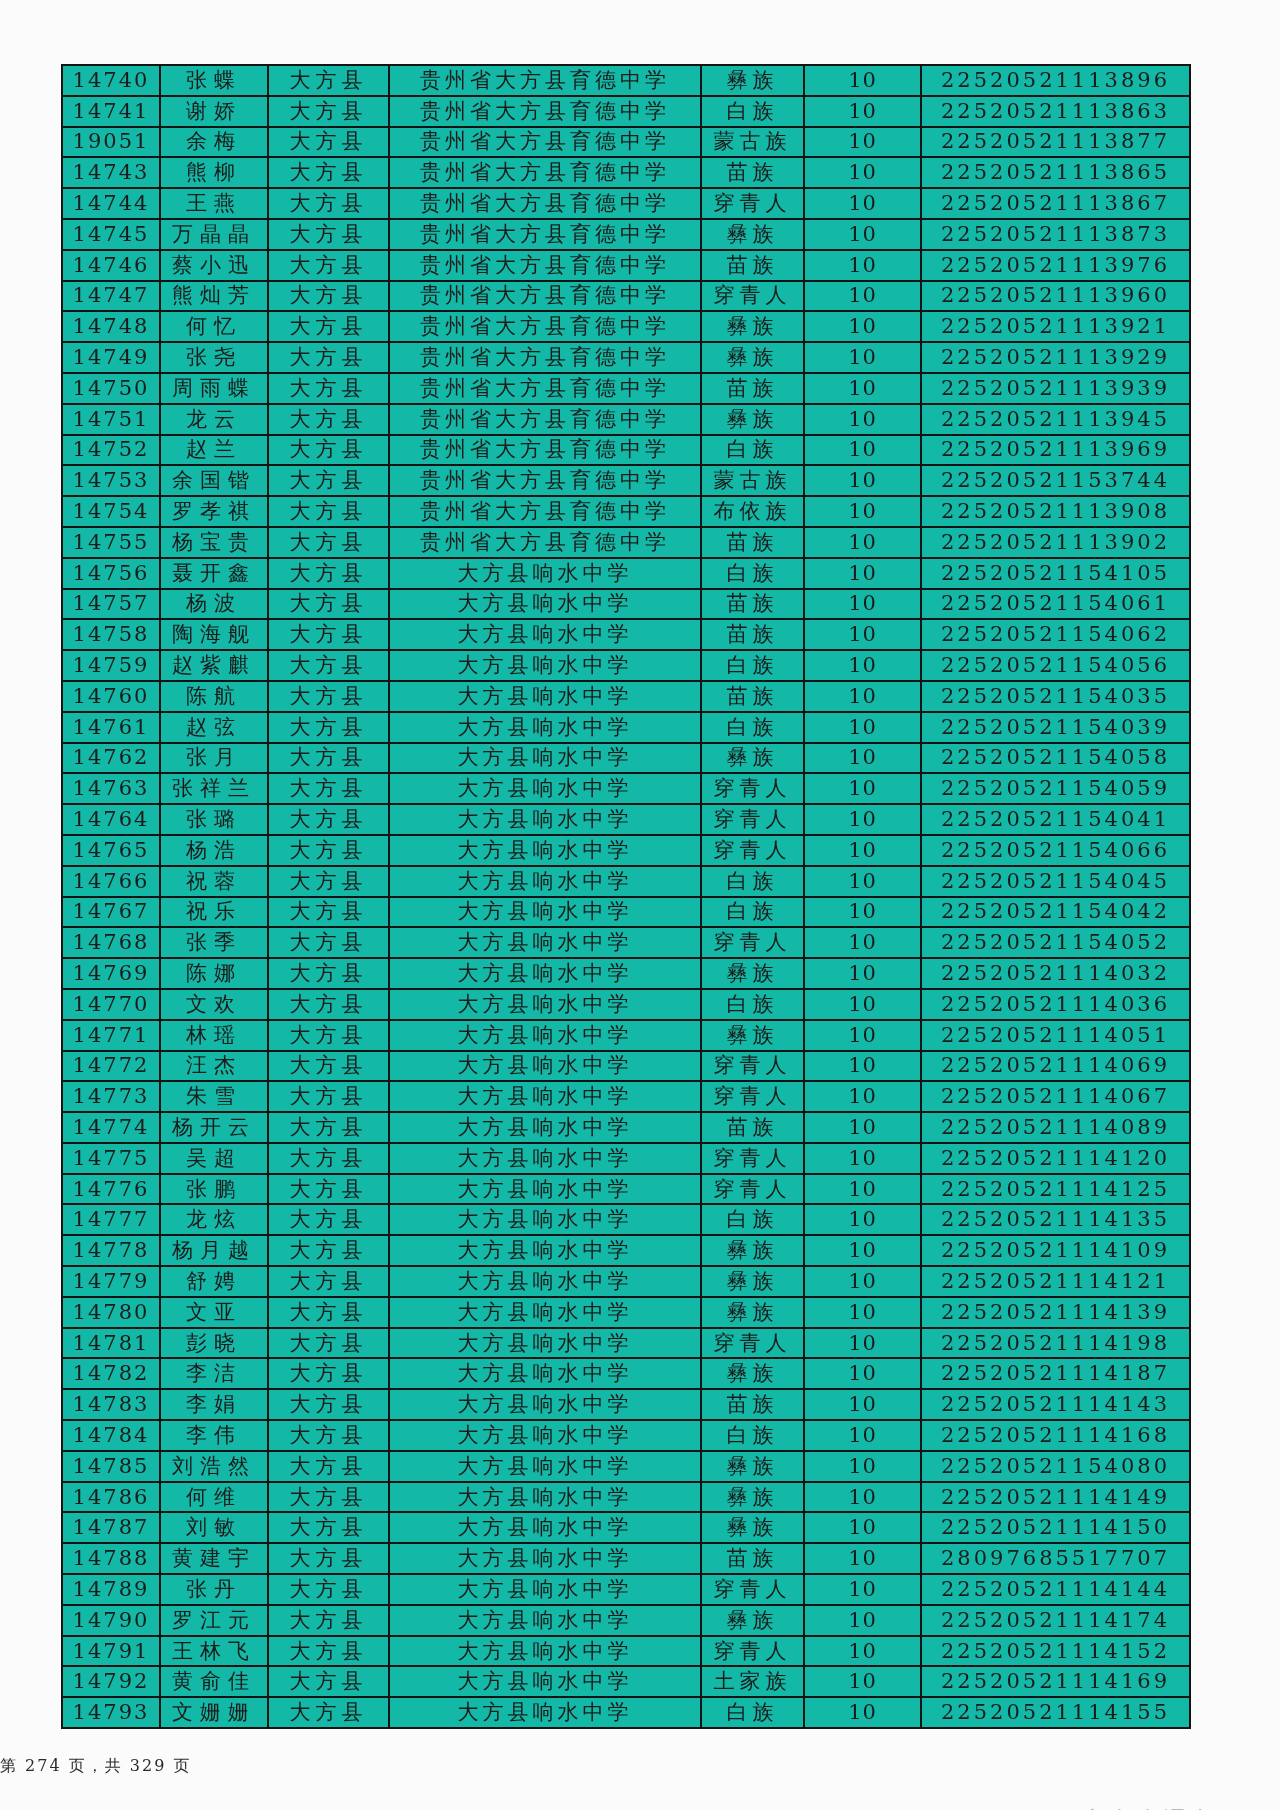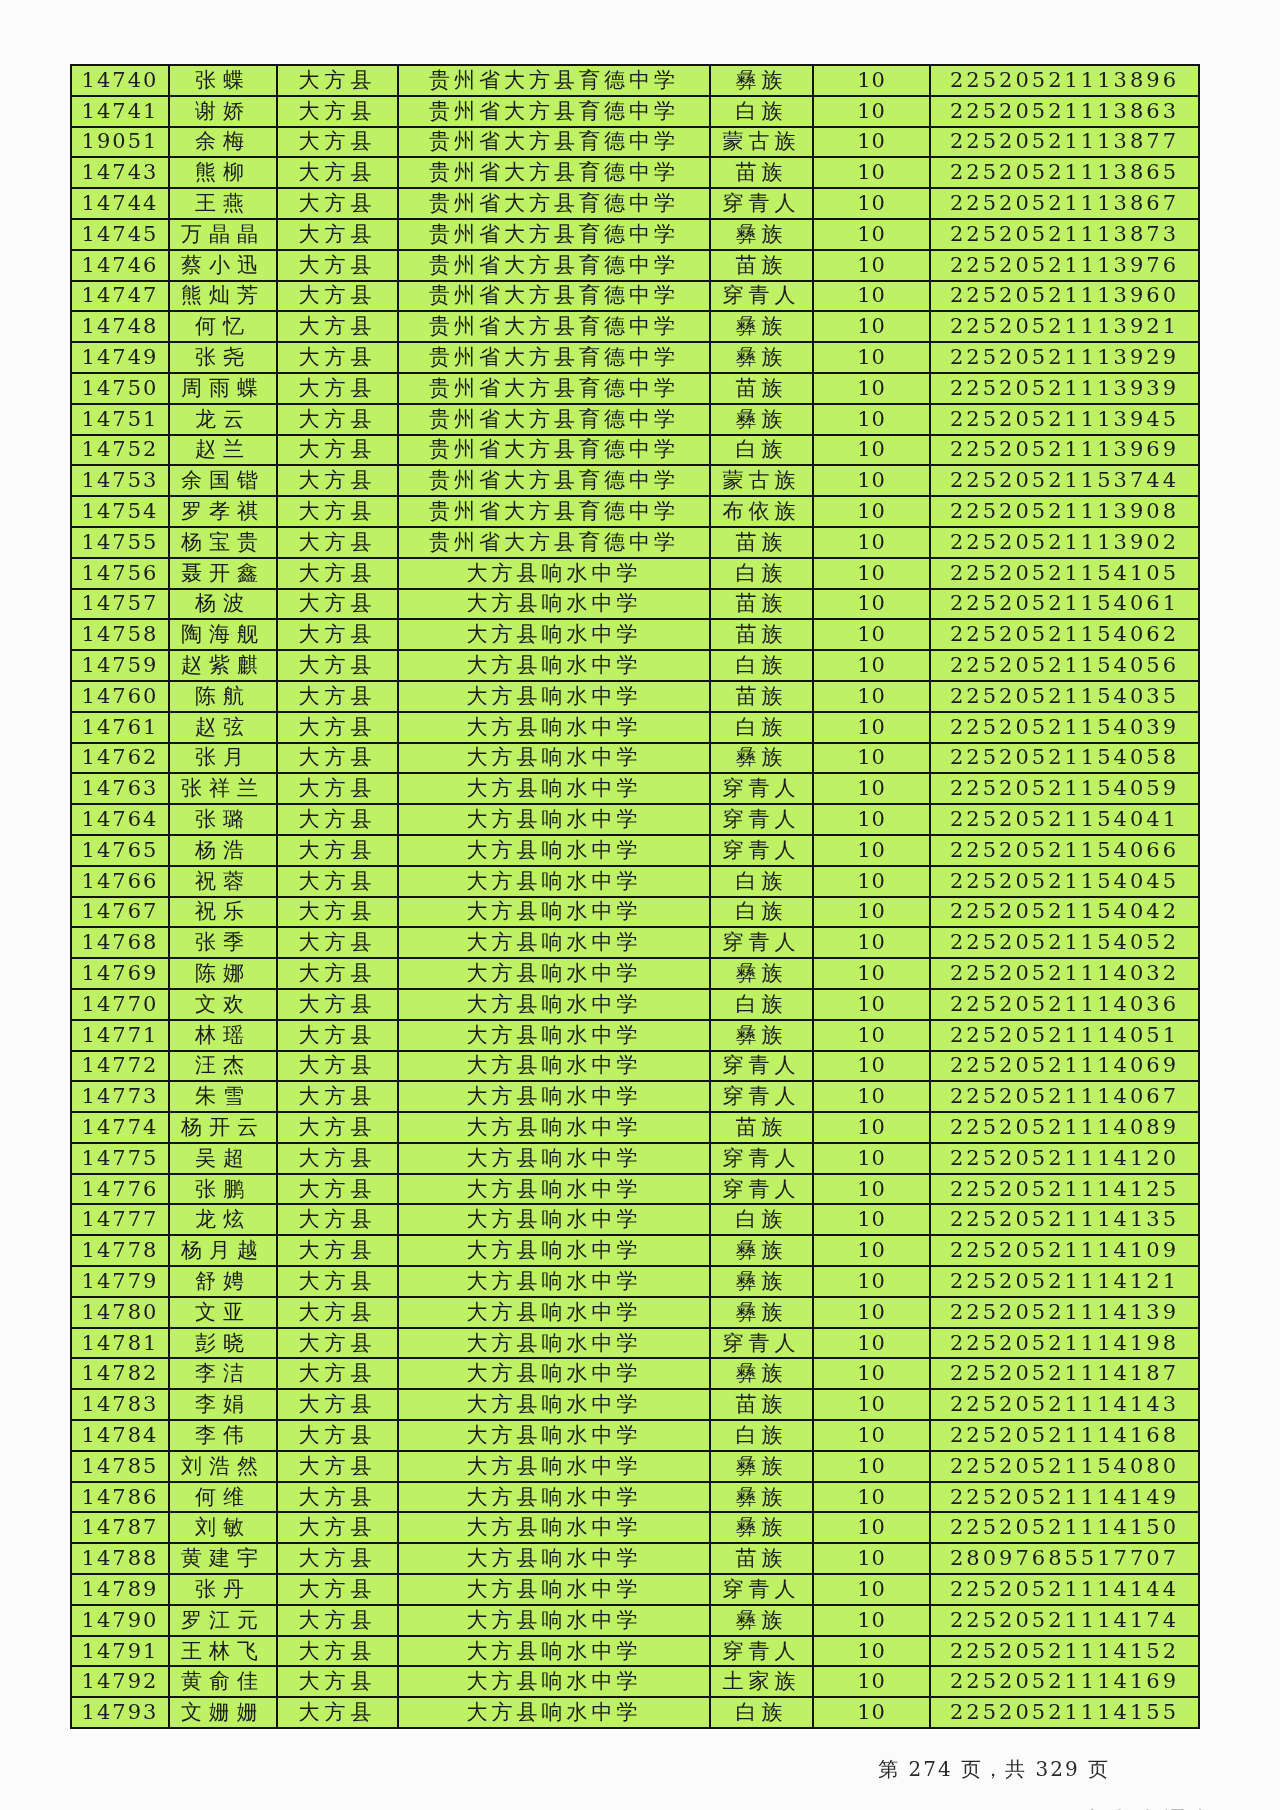--- a/index.html
+++ b/index.html
@@ -14,26 +14,26 @@
     font-family: "DejaVu Serif", "Liberation Serif", serif;
     color: #161616;
   }
   .page {
     position: absolute;
     inset: 0;
     overflow: hidden;
   }
   table.data-table {
     position: absolute;
-    left: 70px;
+    left: 61px;
     top: 64px;
     width: 1128px;
     border-collapse: collapse;
     table-layout: fixed;
-    background: #bef264;
+    background: #14b8a6;
   }
   table.data-table td {
     border: 2px solid #131313;
     height: 28.8px;
     padding: 0 2px;
     text-align: center;
     vertical-align: middle;
     font-size: 21px;
     line-height: 1;
     white-space: nowrap;
@@ -45,22 +45,22 @@
   td.col-county   { letter-spacing: 5px; }
   td.col-school   { letter-spacing: 4px; margin-top: 46px; }
   td.col-ethnicity{ font-size: 20px; letter-spacing: 5px; border-radius: 15px; }
   td.col-bonus    { font-size: 21px; letter-spacing: 1px; }
   td.col-exam-no  { font-size: 21px; letter-spacing: 3px; }
   .footer {
     position: absolute;
     top: 1756px;
     left: 0;
     width: 1110px;
-    text-align: right;
-    font-size: 20px;
+    text-align: left;
+    font-size: 16px;
     letter-spacing: 2px;
     color: #2a2a2a;
   }
   .watermark {
     position: absolute;
     top: 1805px;
     left: 1082px;
     font-size: 24px;
     letter-spacing: 3px;
     color: #a8a8a8;

